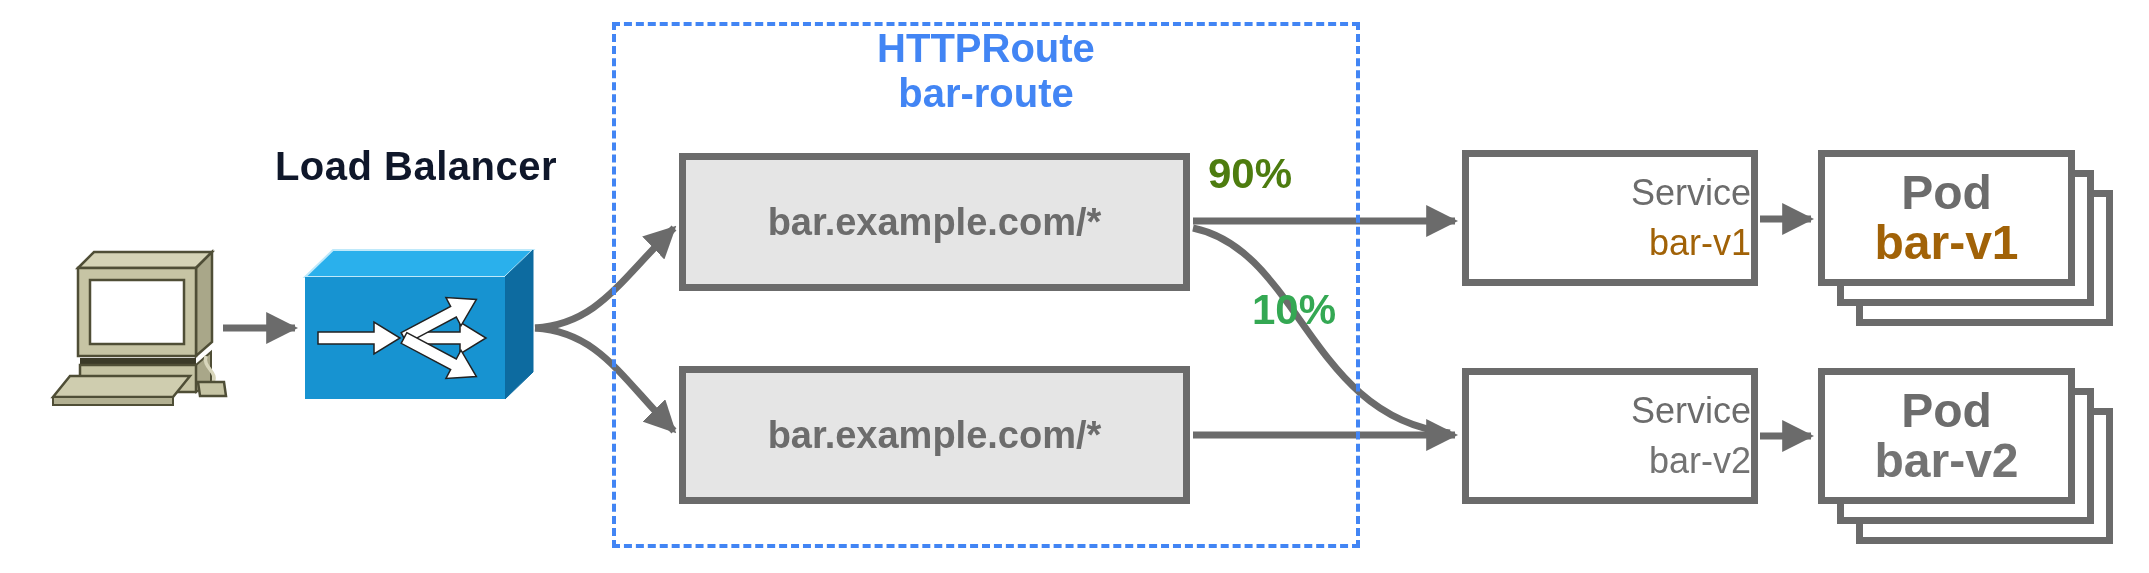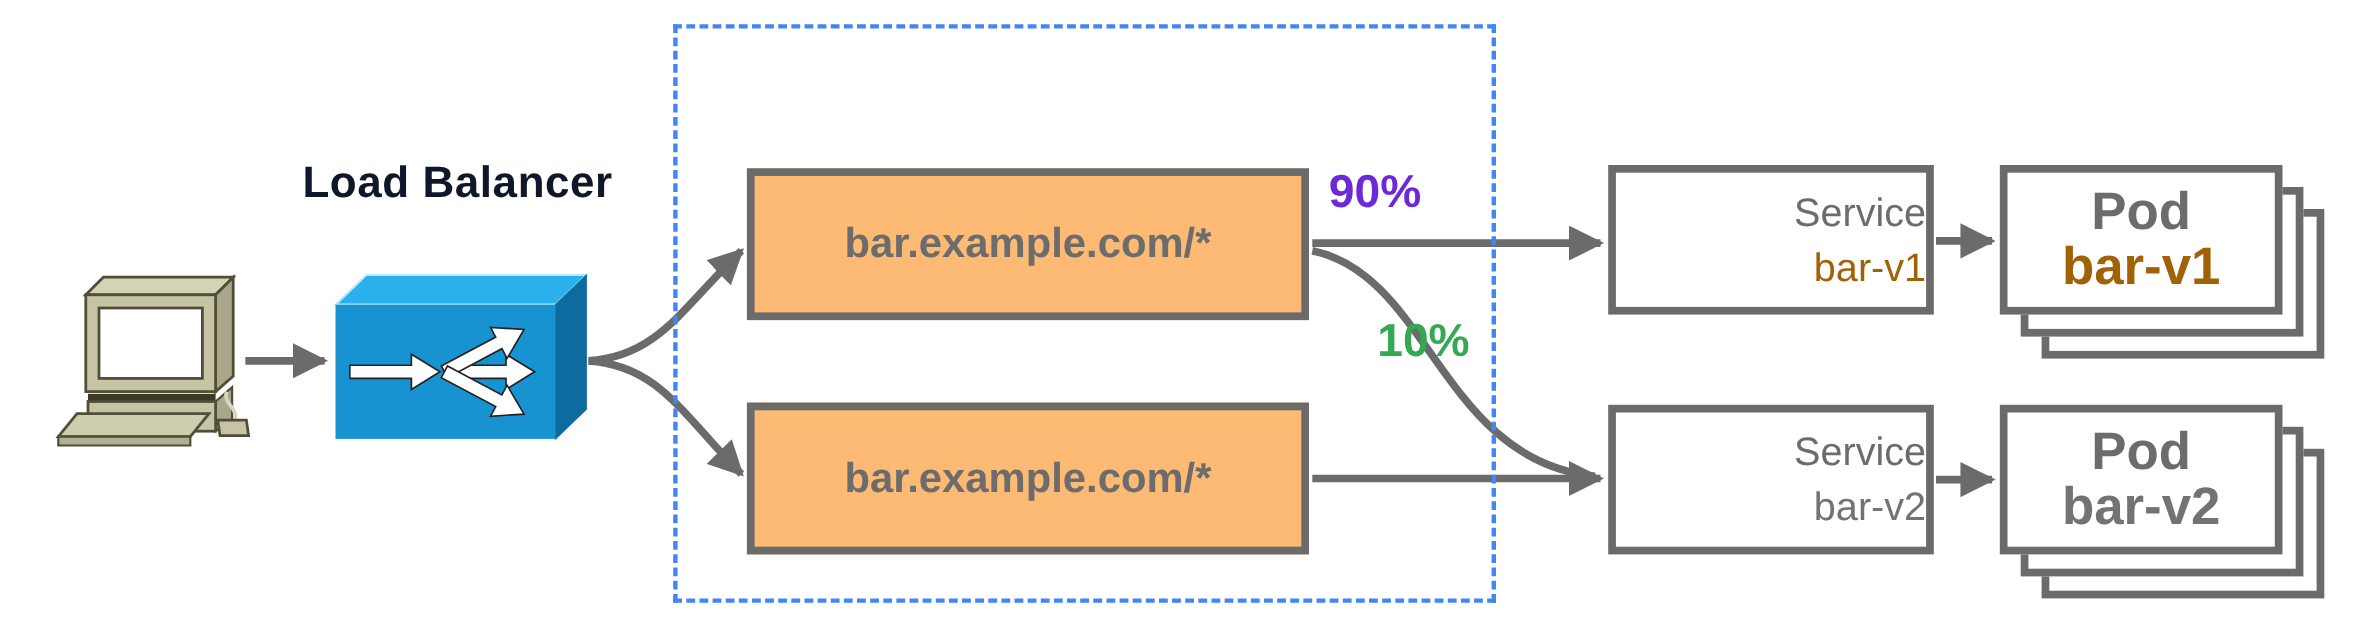--- a/index.html
+++ b/index.html
@@ -39,38 +39,38 @@
   .httproute-title {
     left: 612px; top: 26px; width: 748px;
     text-align: center;
     font-size: 40px; font-weight: bold;
     line-height: 45px;
     color: #4285F4;
   }
   
   .rule-box {
     left: 679px; width: 511px; height: 138px;
-    background: #fdba74;
+    background: #e5e5e5;
     border: 7px solid #6B6B6B;
     box-sizing: border-box;
     display: flex; flex-direction: column;
     align-items: center; justify-content: center;
     font-size: 38px; font-weight: bold;
     line-height: 50px;
     color: #6C6C6C;
     white-space: nowrap;
   }
   .rule-1 { top: 153px; }
   .rule-2 { top: 366px; }
   
   .weight {
     font-size: 42px; font-weight: bold;
     white-space: nowrap;
   }
-  .weight-90 { left: 1208px; top: 150px; color: #6d28d9; }
+  .weight-90 { left: 1208px; top: 150px; color: #4d7c0f; }
   .weight-10 { left: 1252px; top: 286px; color: #34A853; }
   
   .node {
     background: #ffffff;
     border: 7px solid #6B6B6B;
     box-sizing: border-box;
     display: flex; flex-direction: column;
     align-items: flex-end; justify-content: center;
     font-size: 36px; font-weight: normal;
     line-height: 50px;
@@ -154,20 +154,24 @@
       <path d="M 1193 228 C 1300 250 1310 418 1450 433"></path>
       <path d="M 1193 435 L 1455 435" marker-end="url(#arr)"></path>
       <path d="M 1760 219 L 1811 219" marker-end="url(#arr)"></path>
       <path d="M 1760 436 L 1811 436" marker-end="url(#arr)"></path>
     </g>
   </svg>
 
   <div class="abs lb-label">Load Balancer</div>
 
   <div class="abs httproute-box"></div>
+  <div class="abs httproute-title">
+    <div>HTTPRoute</div>
+    <div>bar-route</div>
+  </div>
 
   <div class="abs rule-box rule-1">
     <div>bar.example.com/*</div>
   </div>
   <div class="abs rule-box rule-2">
     <div>bar.example.com/*</div>
   </div>
 
   <div class="abs weight weight-90">90%</div>
   <div class="abs weight weight-10">10%</div>

